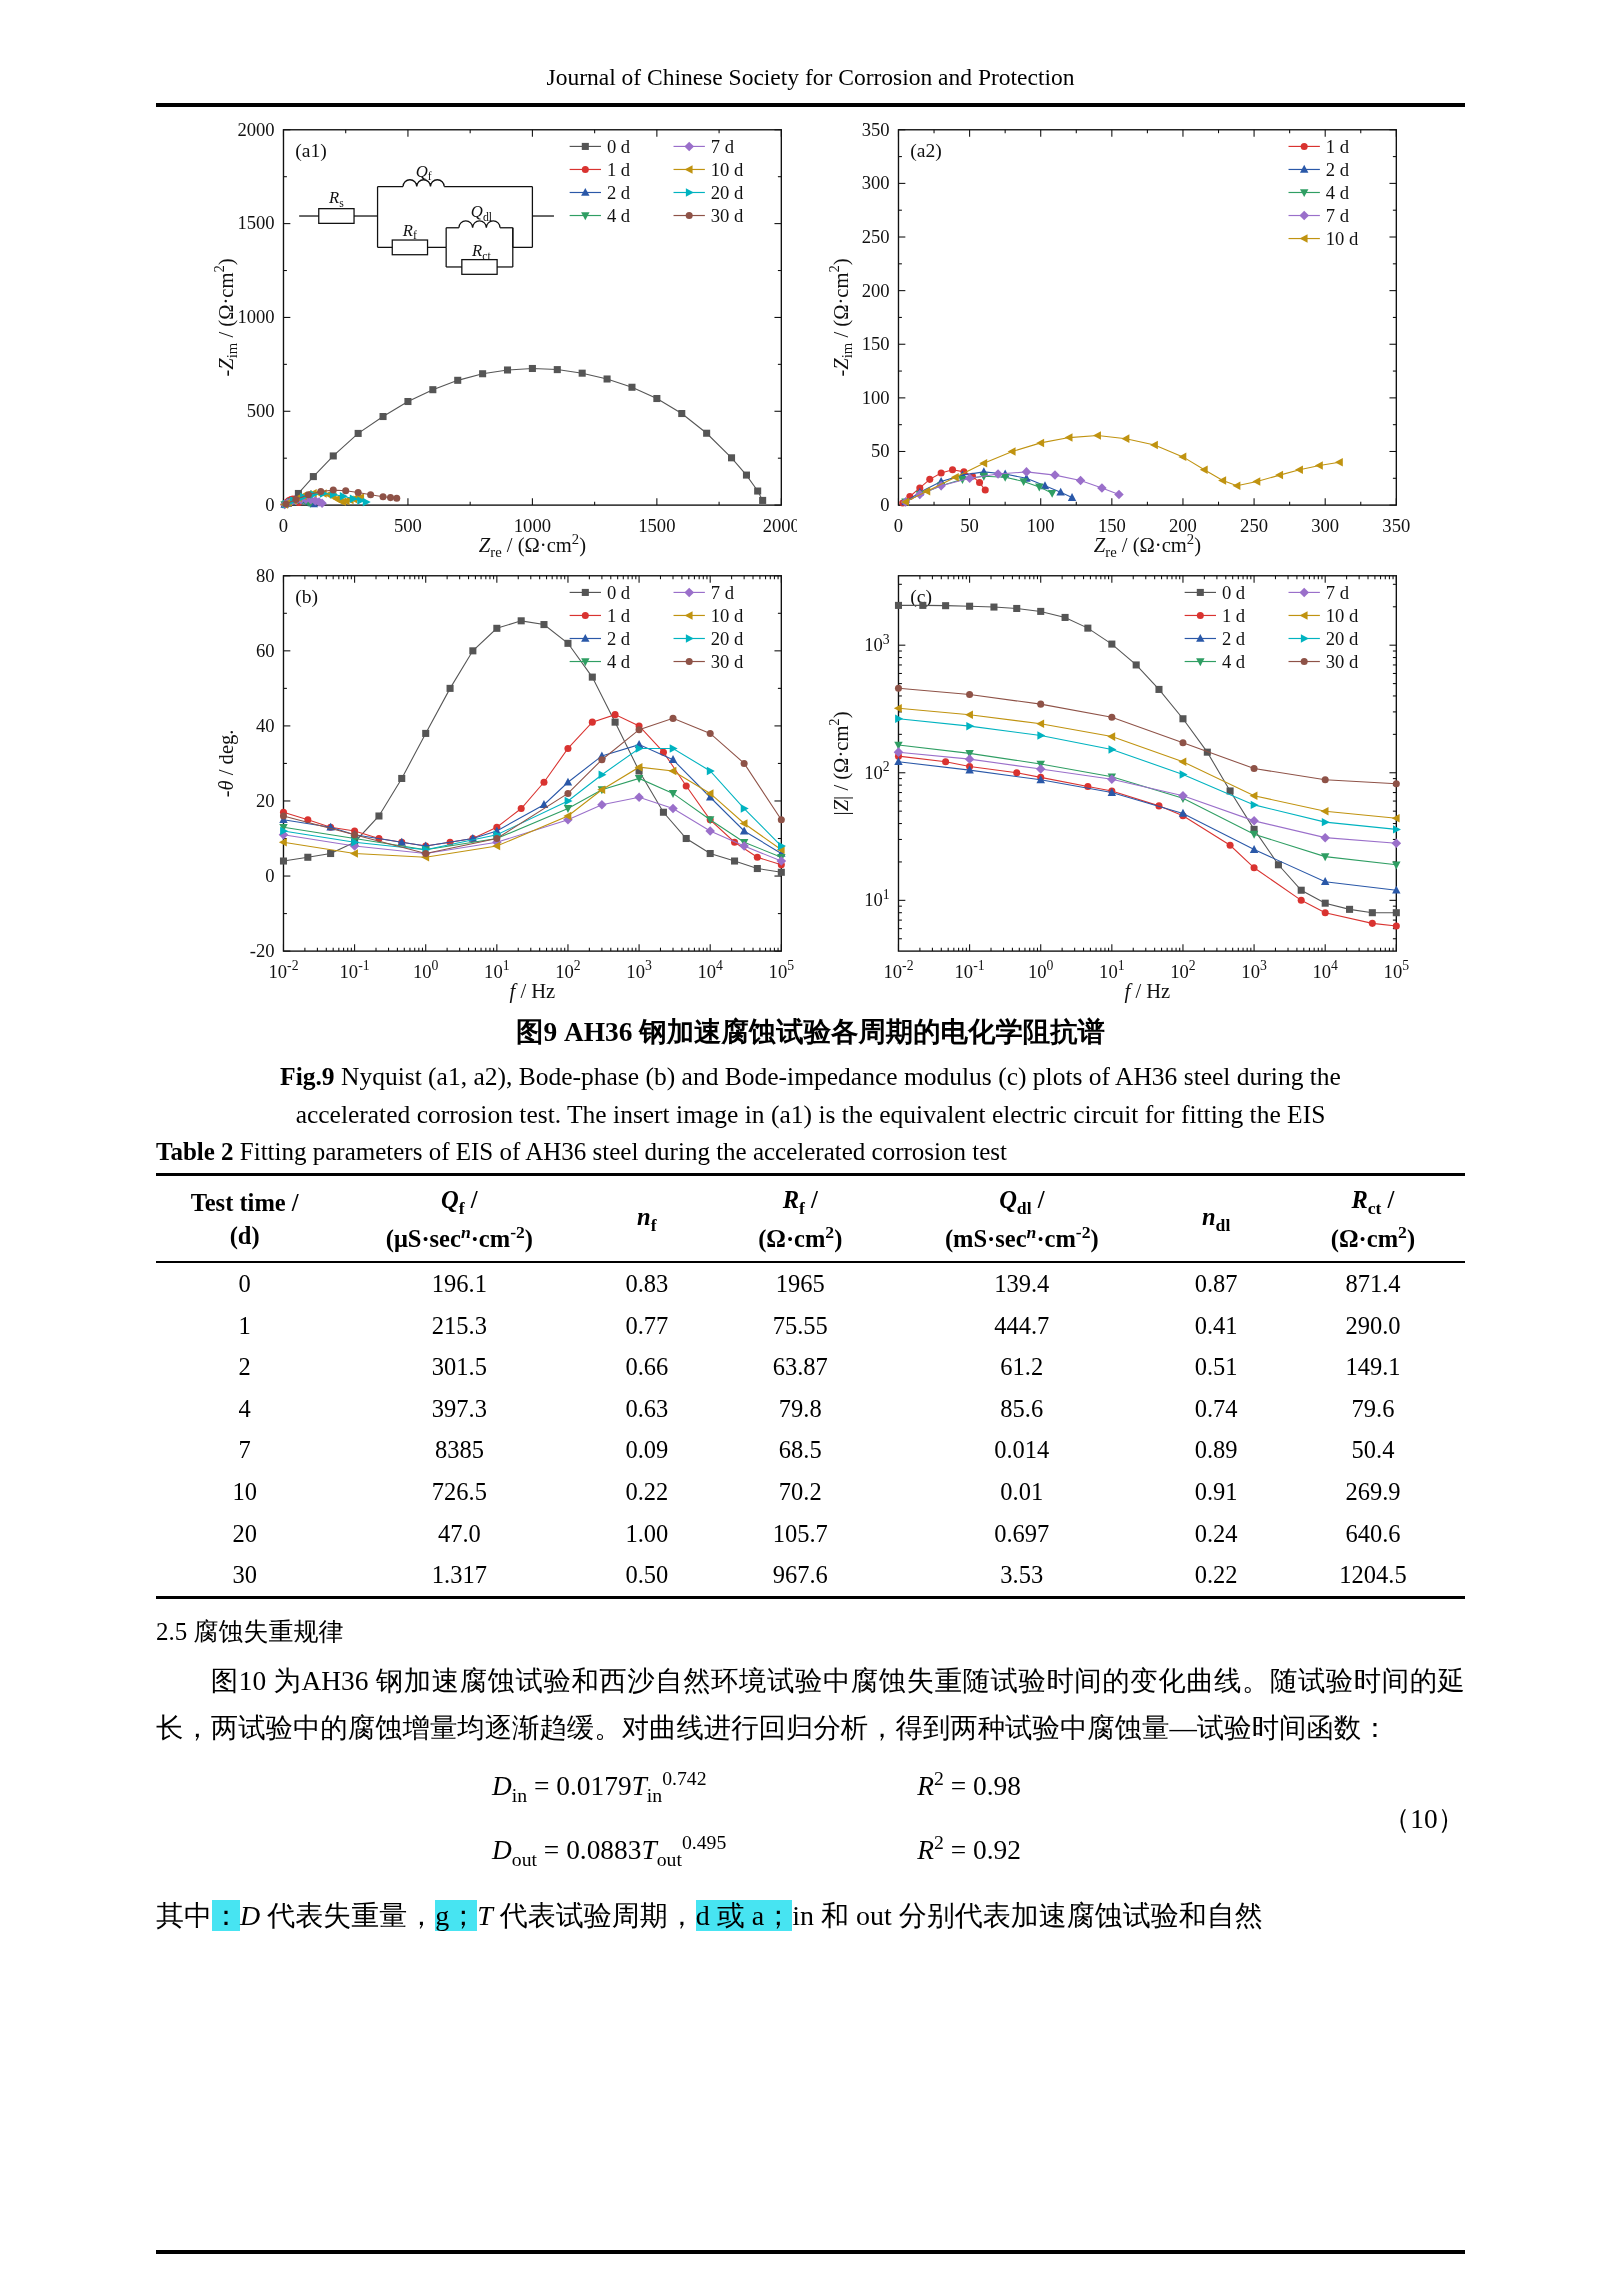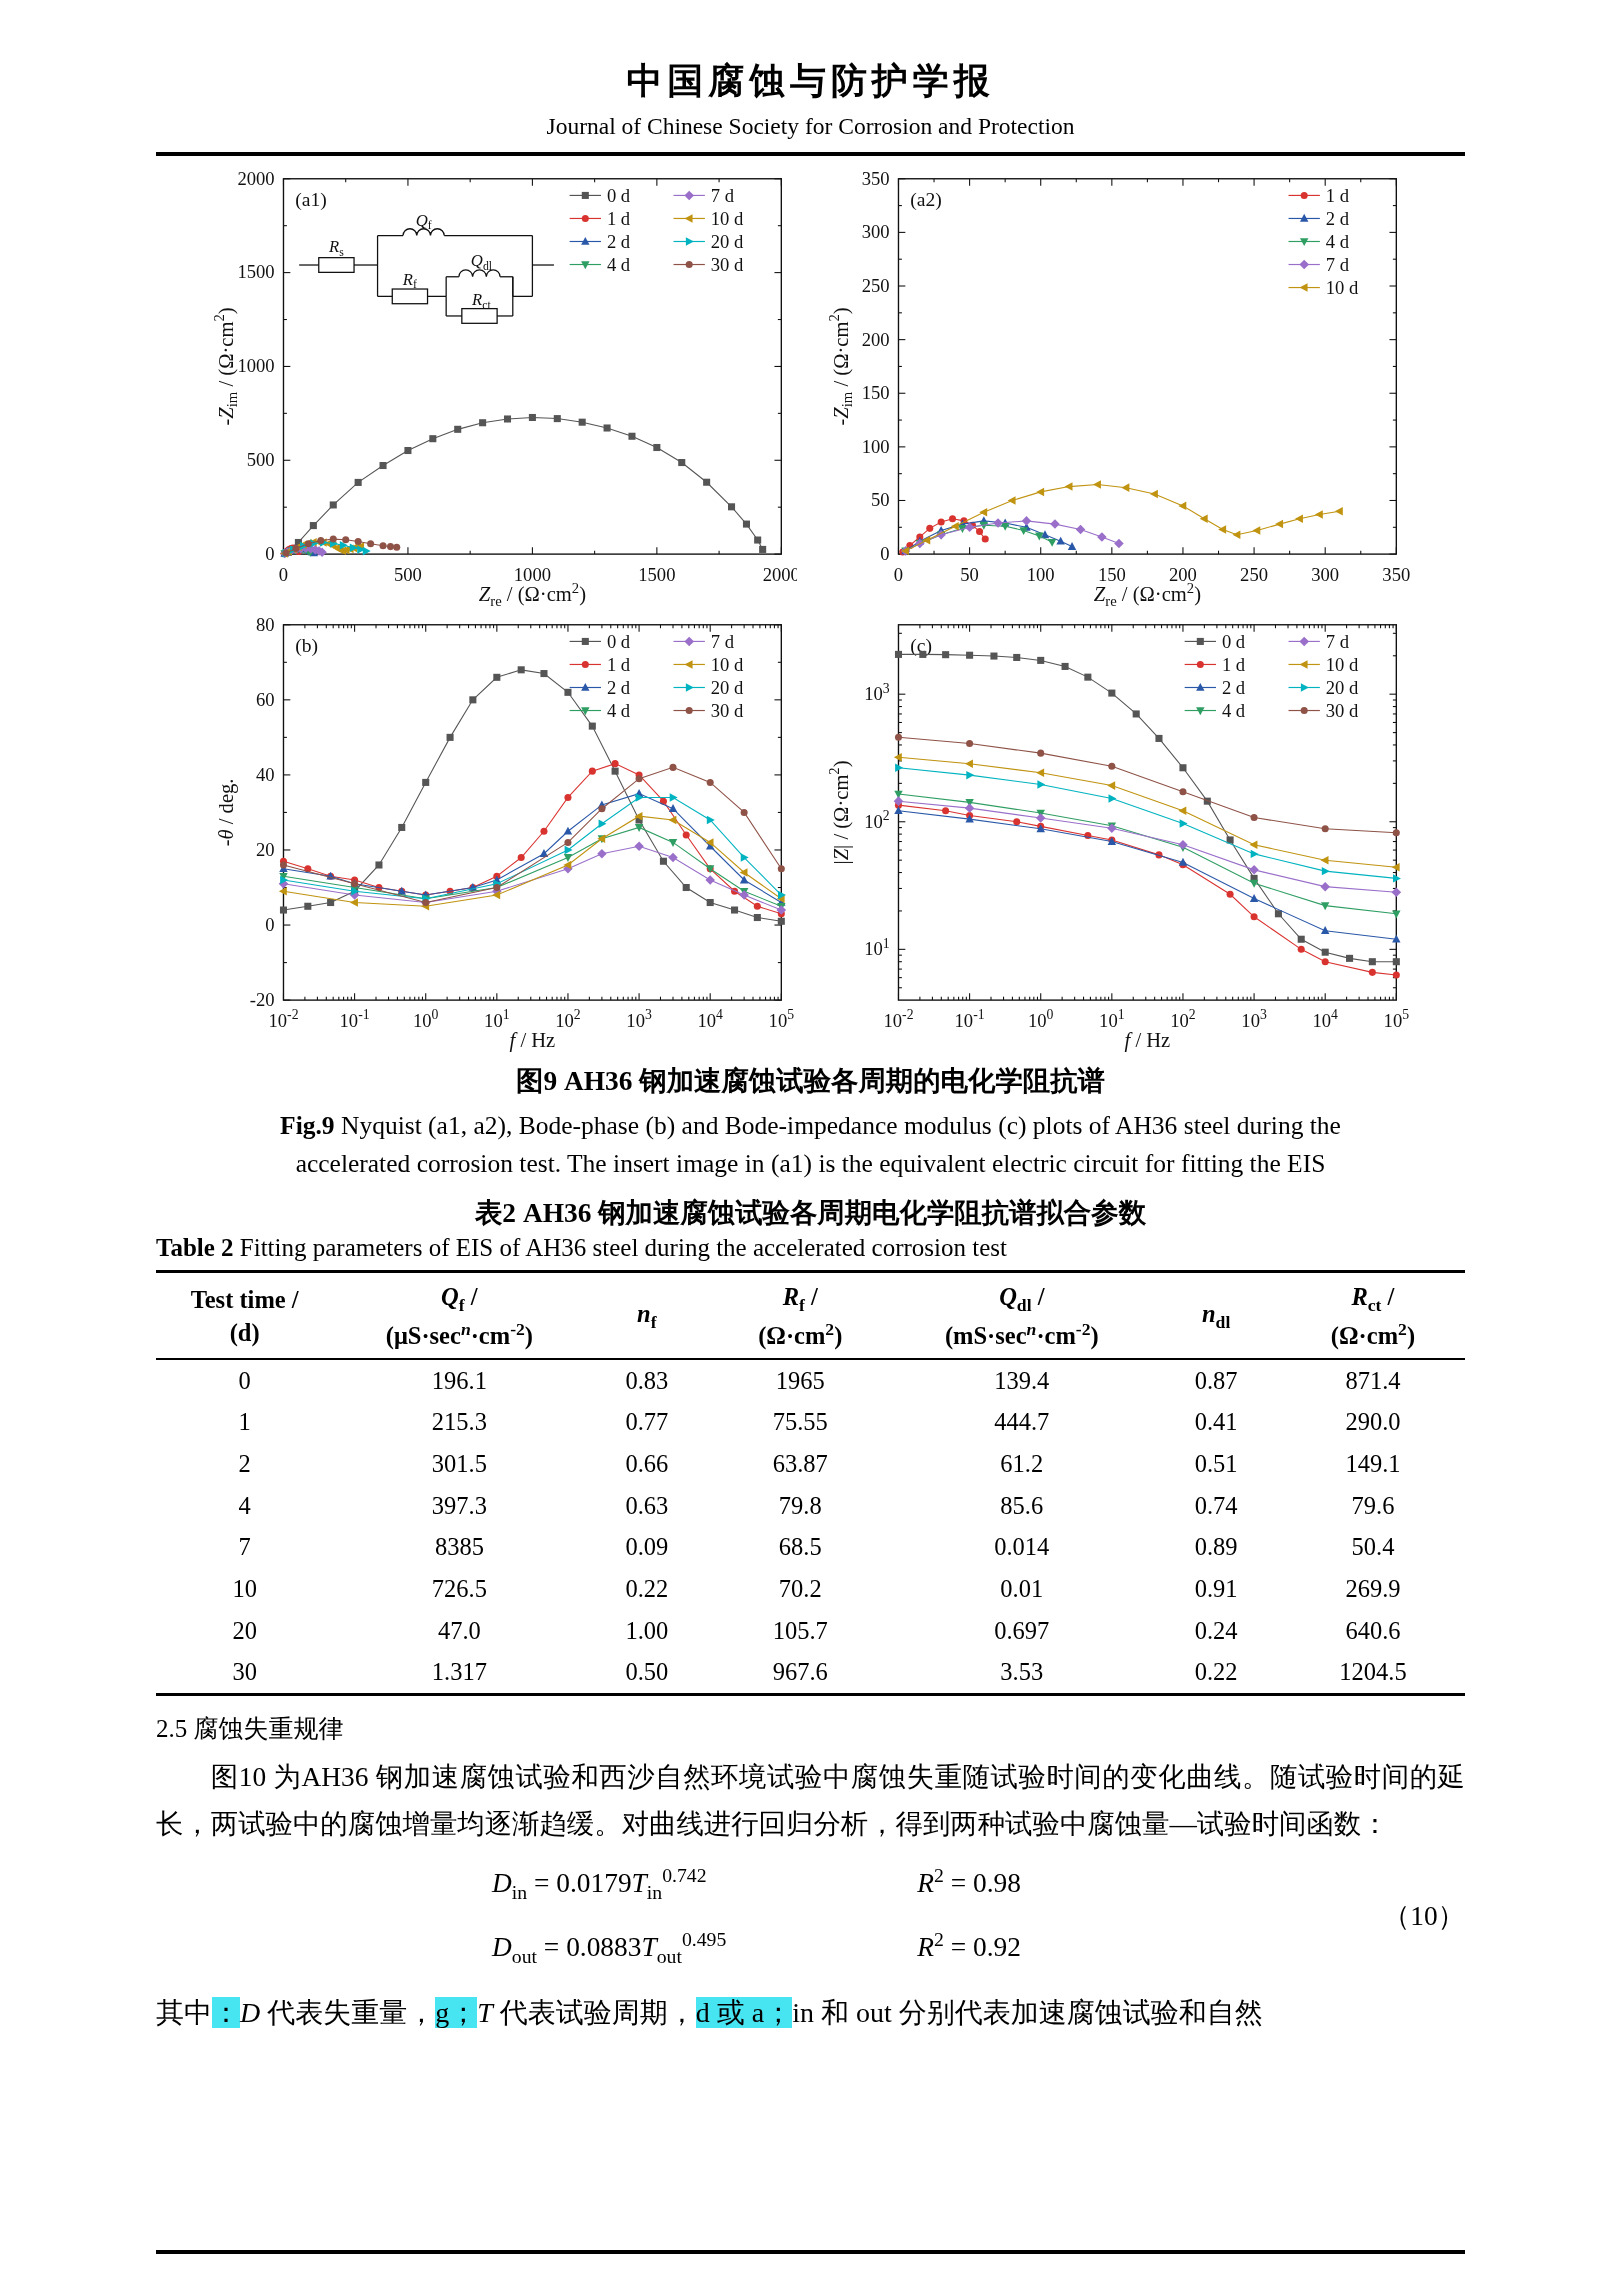--- a/index.html
+++ b/index.html
@@ -35,21 +35,20 @@
   .sub{vertical-align:sub;font-size:0.72em}
   .sup{vertical-align:super;font-size:0.72em}
   .hl{background:var(--hl,#47e4f2)}
 </style>
 </head>
 <body>
 
 <div class="page">
   <div class="content">
 
-    <div class="title-zh">中国腐蚀与防护学报</div>
     <div class="title-en">Journal of Chinese Society for Corrosion and Protection</div>
     <div class="rule"></div>
 
     <div class="charts">
       <svg class="chart" id="chart-a1" viewBox="0 0 600 455">
           <g stroke="#111" stroke-width="1.1">
             <line x1="76" y1="397" x2="76" y2="390"></line>
             <line x1="76" y1="14" x2="76" y2="21"></line>
             <line x1="139.5" y1="397" x2="139.5" y2="393.5"></line>
             <line x1="139.5" y1="14" x2="139.5" y2="17.5"></line>
@@ -1177,21 +1176,20 @@
             <line x1="474" y1="101.5" x2="506" y2="101.5" stroke="#8e5247" stroke-width="1.2"></line>
             <circle cx="490" cy="101.5" r="3.6" fill="#8e5247"></circle>
             <text x="512" y="108" font-size="19" text-anchor="start" fill="#111"><tspan>30 d</tspan></text>
           </g>
         </svg>
     </div>
 
     <div class="figcap-zh">图9 AH36 钢加速腐蚀试验各周期的电化学阻抗谱</div>
     <div class="figcap-en"><span class="bd">Fig.9</span><span> Nyquist (a1, a2), Bode-phase (b) and Bode-impedance modulus (c) plots of AH36 steel during the accelerated corrosion test. The insert image in (a1) is the equivalent electric circuit for fitting the EIS</span></div>
 
-    <div class="tabcap-zh">表2 AH36 钢加速腐蚀试验各周期电化学阻抗谱拟合参数</div>
     <div class="tabcap-en"><span class="bd">Table 2</span><span> Fitting parameters of EIS of AH36 steel during the accelerated corrosion test</span></div>
 
     <table class="data-table">
       <colgroup>
         <col style="width:13%">
           <col style="width:18.5%">
           <col style="width:9%">
           <col style="width:13.5%">
         <col style="width:19%">
           <col style="width:9.5%">

